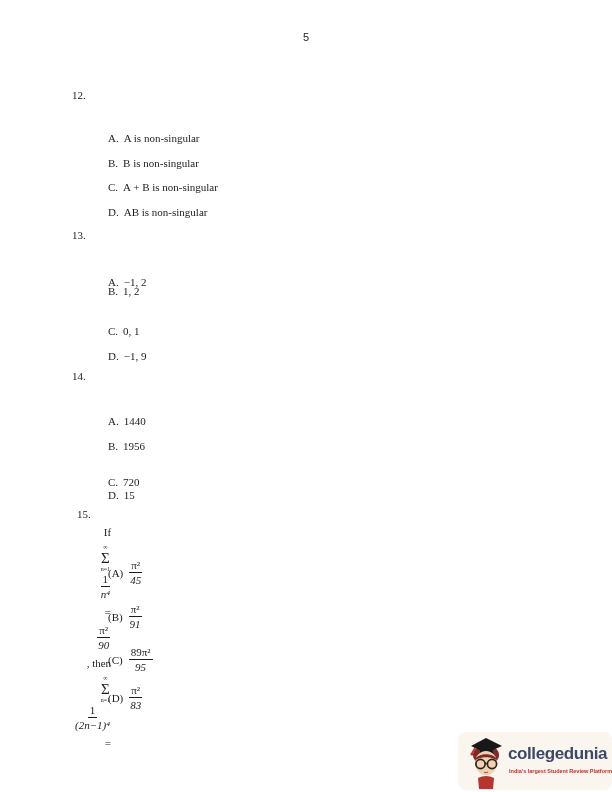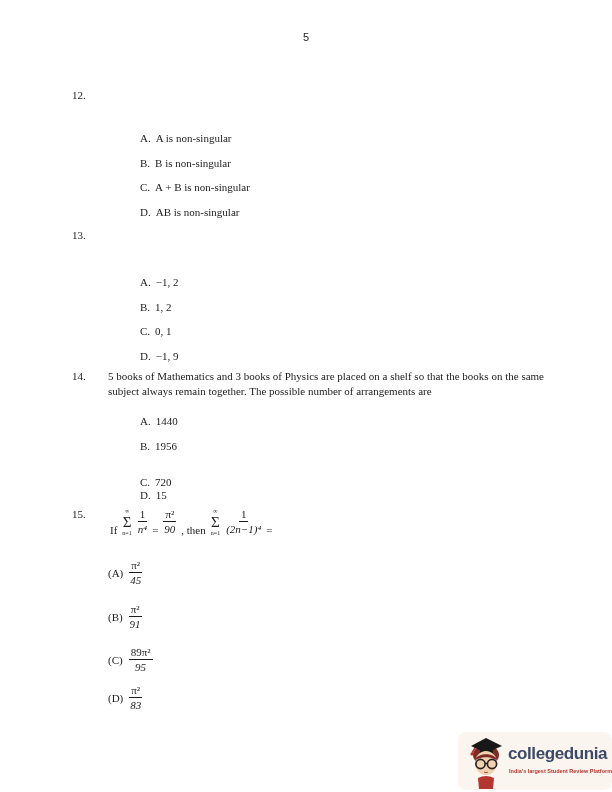--- a/index.html
+++ b/index.html
@@ -6,27 +6,27 @@
   .page {
     position:relative; width:612px; height:792px; margin:0 auto;
     background:#ffffff; overflow:hidden;
     font-family:"Liberation Serif","DejaVu Serif",serif;
     color:#1c1c1c; font-size:11px;
   }
   .page-number { position:absolute; top:31px; left:0; width:100%; text-align:center;
     font-family:"Liberation Sans","DejaVu Sans",sans-serif; font-size:11px; }
   .qnum  { position:absolute; left:72px; width:34px; line-height:15px; }
   .qtext { position:absolute; left:108px; width:436px; text-align:justify; line-height:15px; }
-  .opt   { position:absolute; left:108px; line-height:14px; white-space:nowrap;margin-left:32px; }
+  .opt   { position:absolute; left:108px; line-height:14px; white-space:nowrap; }
   .opt .lbl { margin-right:5px; }
 
   
-  .frow { position:absolute; left:72px; top:508px; display:flex; align-items:flex-start; }
+  .frow { position:absolute; left:72px; top:508px; display:flex; align-items:flex-end;flex-direction:column; }
   .frow .fnum { width:36px; }
-  .fpiece { margin:16px 2px; }
+  .fpiece { margin:6px 2px; }
   .sum { display:inline-flex; flex-direction:column; align-items:center; line-height:1; margin:0 3px; }
   .sum .lim { font-size:6px; line-height:7px; }
   .sum .sig { font-size:15px; line-height:15px; }
   .frac { display:inline-flex; flex-direction:column; align-items:center; text-align:center; margin:0 3px; }
   .frac .num { border-bottom:1px solid #1c1c1c; padding:0 2px 1px; line-height:12px; }
   .frac .den { padding-top:1px; line-height:12px;font-style:italic; }
 
   .q15opt { position:absolute; left:108px; display:flex; align-items:center; }
   .q15opt .lbl { margin-right:3px; }
 
@@ -59,32 +59,31 @@
     <span class="lbl">C.</span><span>A + B is non-singular</span>
   </div>
   <div class="opt" style="top:205px">
     <span class="lbl">D.</span><span>AB is non-singular</span>
   </div>
 
   <div class="qnum" style="top:228px">13.</div>
   <div class="opt" style="top:275px">
     <span class="lbl">A.</span><span>−1, 2</span>
   </div>
-  <div class="opt" style="top:300px">
+  <div class="opt" style="top:284px">
     <span class="lbl">B.</span><span>1, 2</span>
   </div>
   <div class="opt" style="top:324px">
     <span class="lbl">C.</span><span>0, 1</span>
   </div>
   <div class="opt" style="top:349px">
     <span class="lbl">D.</span><span>−1, 9</span>
   </div>
 
   <div class="qnum" style="top:369px">14.</div>
-  <div class="qtext" style="top:369px">5 books of Mathematics and 3 books of Physics are placed on a shelf so that the books on the same subject always remain together. The possible number of arrangements are</div>
   <div class="opt" style="top:414px">
     <span class="lbl">A.</span><span>1440</span>
   </div>
   <div class="opt" style="top:439px">
     <span class="lbl">B.</span><span>1956</span>
   </div>
   <div class="opt" style="top:475px">
     <span class="lbl">C.</span><span>720</span>
   </div>
   <div class="opt" style="top:488px">

